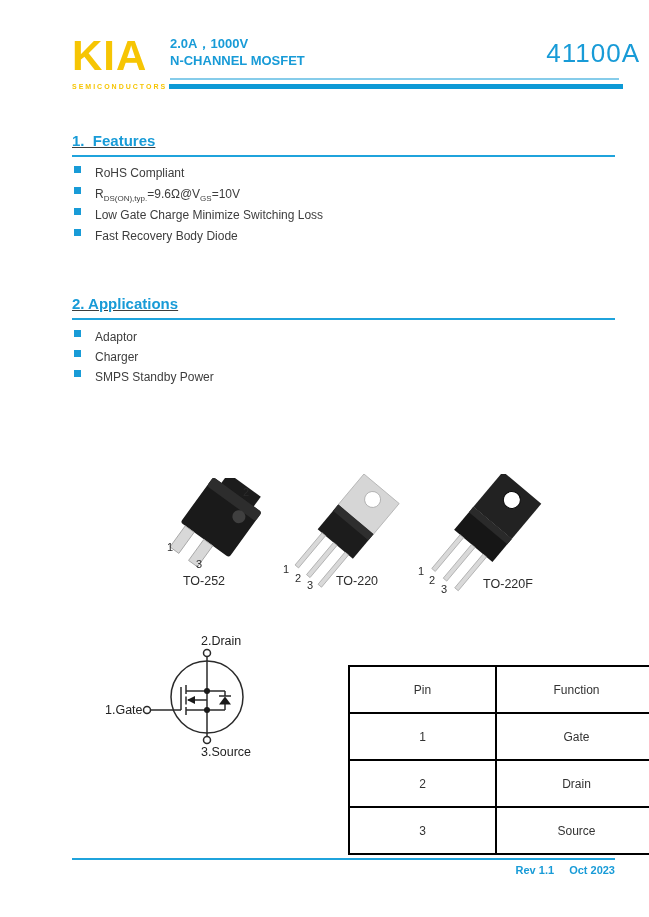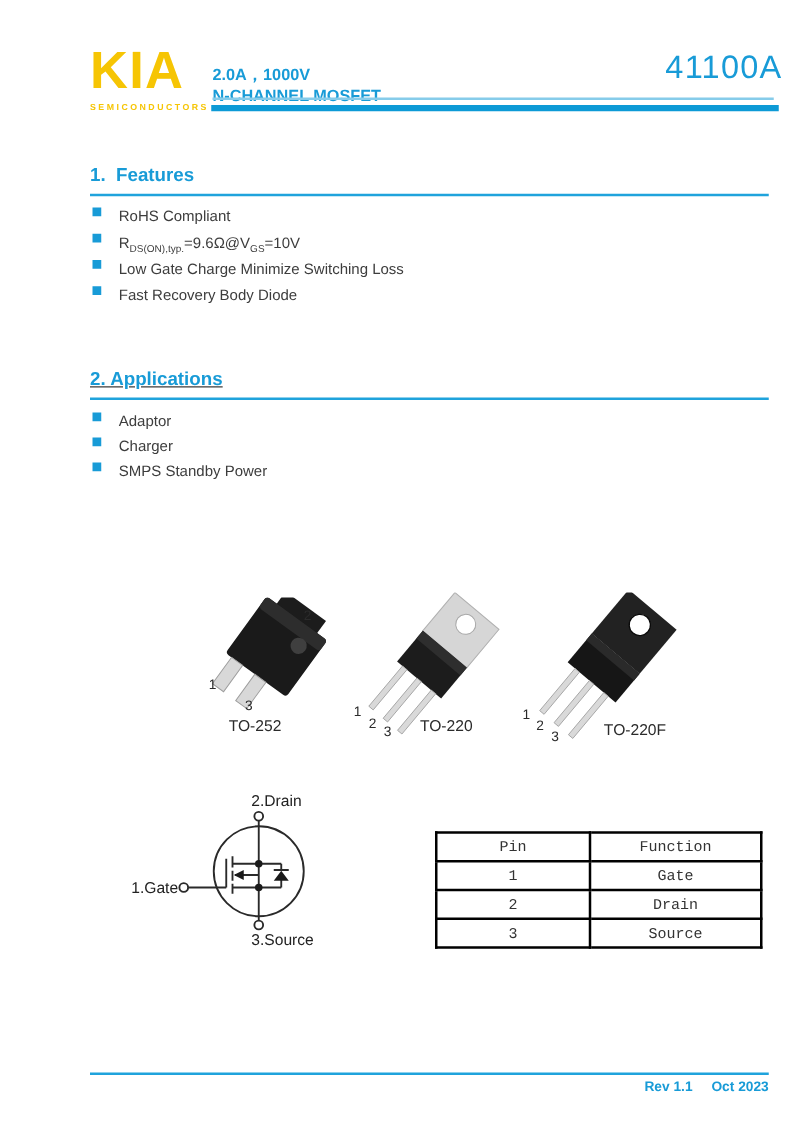--- a/index.html
+++ b/index.html
@@ -17,26 +17,26 @@
     position:absolute;left:45px;top:34px;
     font-size:42px;font-weight:bold;color:#f6c504;
     letter-spacing:1px;line-height:44px;
   }
   .logo-sub{
     position:absolute;left:45px;top:83px;
     font-size:7px;font-weight:bold;color:#f6c504;
     letter-spacing:2px;
   }
   .subtitle{
-    position:absolute;left:143px;top:51px;
+    position:absolute;left:143px;top:35px;
     font-size:13px;font-weight:bold;color:#189bd7;
     line-height:17px;
   }
   .part-number{
-    position:absolute;right:50px;top:38px;
+    position:absolute;right:36px;top:38px;
     font-size:26px;color:#189bd7;
     letter-spacing:1px;
   }
   .hdr-thin-line{
     position:absolute;left:143px;top:78px;width:449px;height:2px;
     background:#86ccea;
   }
   .hdr-thick-bar{
     position:absolute;left:142px;top:84px;width:454px;height:5px;
     background:#0d9ad6;
@@ -44,21 +44,21 @@
   
   .section-heading{
     position:absolute;left:45px;width:543px;
     border-bottom:2px solid #1fa3dc;
     padding-bottom:6px;
   }
   .section-heading h2{
     margin:0;font-size:15px;font-weight:bold;color:#189bd7;
     white-space:pre;
   }
-  #sec-features{top:132px;}
+  #sec-features{top:132px;text-decoration:underline;}
   #sec-applications{top:295px;text-decoration:underline;}
   #sec-pincfg{top:437px;}
 
   .bullet-item{
     position:absolute;left:47px;height:21px;
     display:flex;align-items:flex-start;
   }
   .bullet-sq{
     width:7px;height:7px;background:#189bd7;
     margin-right:14px;flex:0 0 auto;
@@ -77,21 +77,21 @@
   .sym-text{font-size:12.5px;fill:#222222;}
 
   .pin-table{
     position:absolute;left:321px;top:665px;
     border-collapse:collapse;
     font-size:12px;color:#333333;
   }
   .pin-table th,.pin-table td{
     border:2px solid #000000;
     font-weight:normal;text-align:center;
-    height:21px;padding:0;font-family:Liberation Mono, monospace;
+    height:21px;padding:12px;
   }
   .pin-table .col-pin{width:121px;}
   .pin-table .col-fn{width:135px;}
   
   .footer-line{
     position:absolute;left:45px;top:858px;width:543px;height:2px;
     background:#1fa3dc;
   }
   .footer-center{
     position:absolute;left:45px;top:864px;width:543px;

